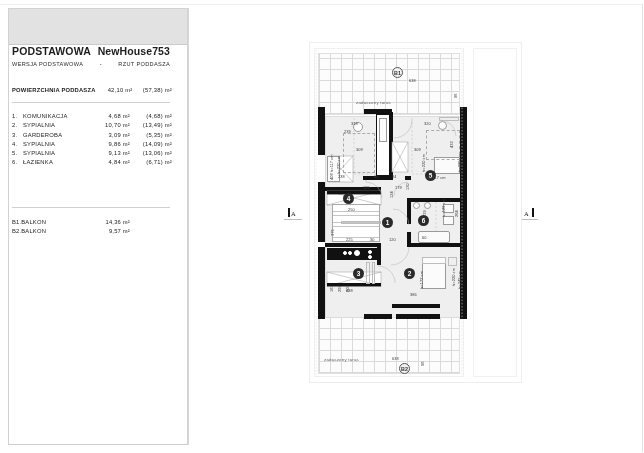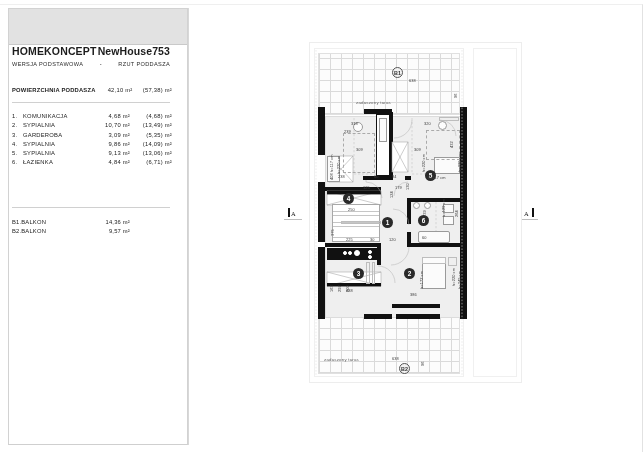--- a/index.html
+++ b/index.html
@@ -383,21 +383,21 @@
 <div id="sheet">
 
   <div id="page-frame"></div>
 
   <div id="info-panel">
     <div id="panel-header-band"></div>
   </div>
   <div id="info-panel-divider"></div>
 
   <div class="title-row">
-    <span class="brand">HOMEKONCEPT</span>
+    <span class="brand">PODSTAWOWA</span>
     <span class="model">NewHouse753</span>
   </div>
 
   <div class="subtitle-row">
     <span>WERSJA  PODSTAWOWA</span>
     <span class="dash">-</span>
     <span>RZUT PODDASZA</span>
   </div>
 
   <div class="area-row">

